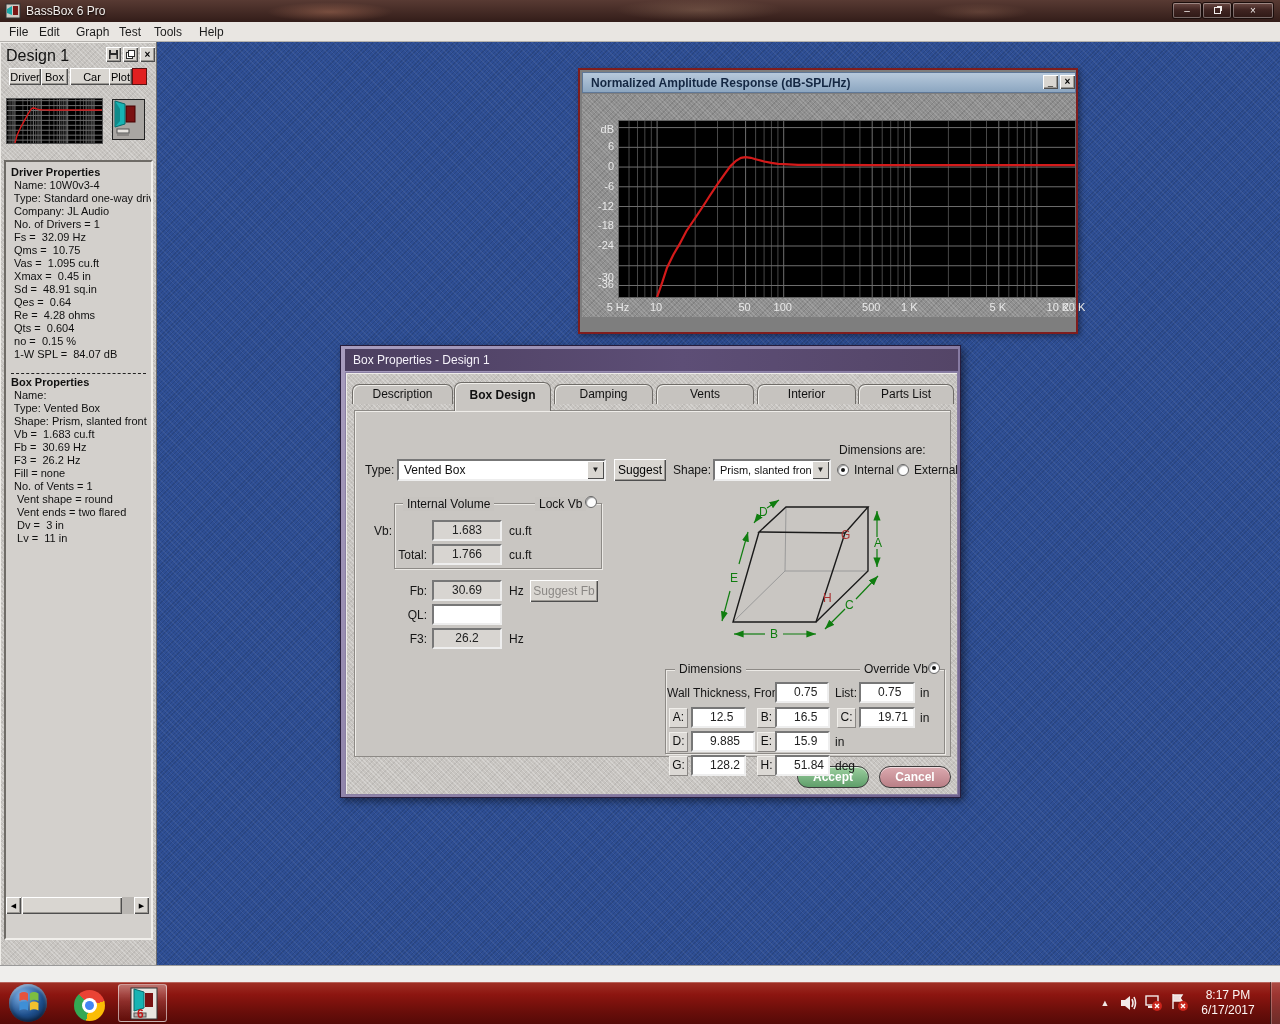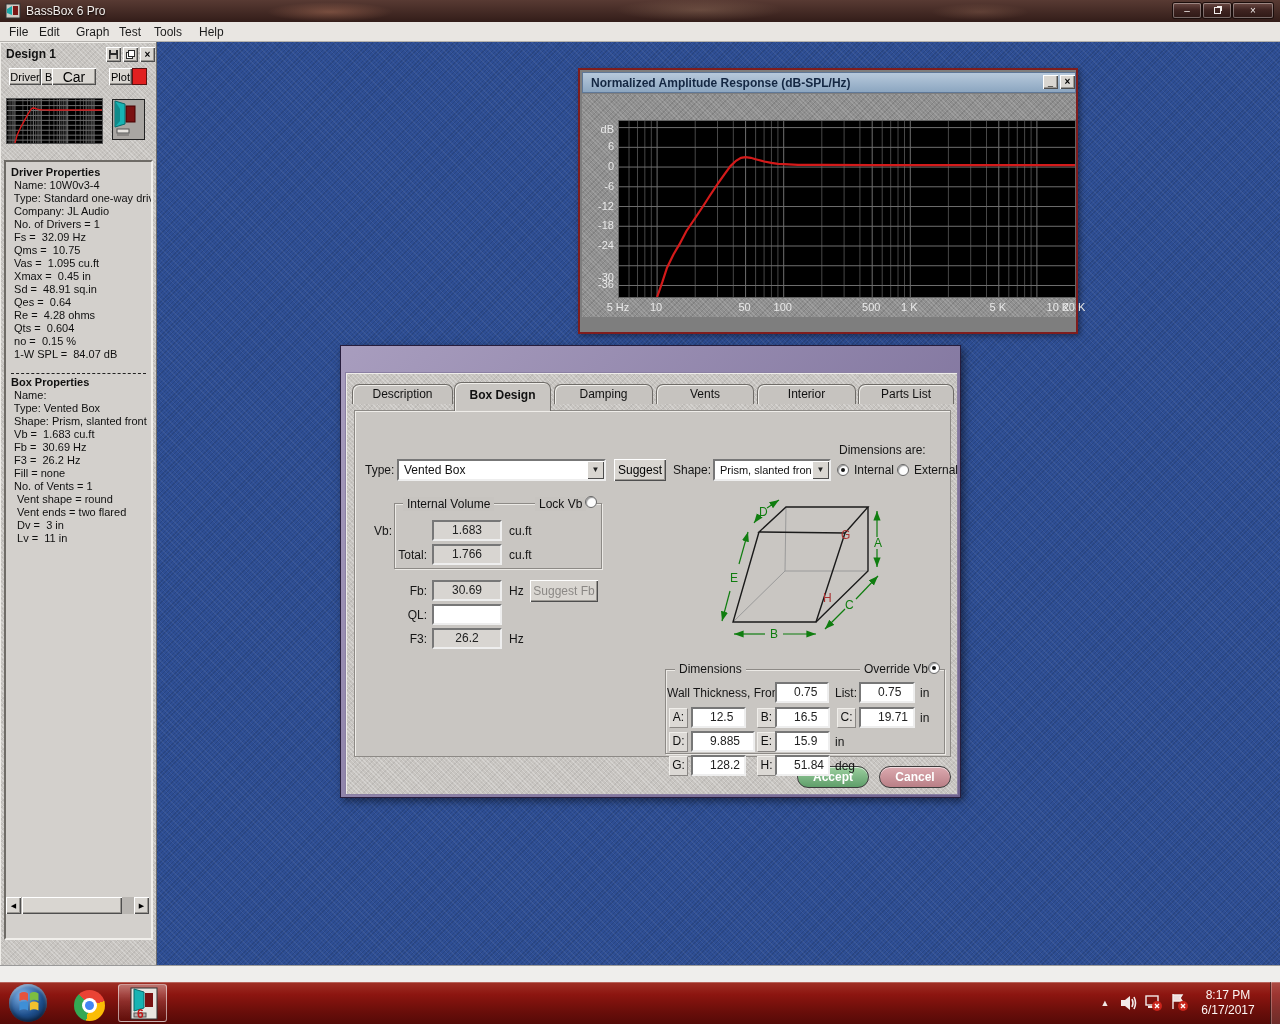--- a/index.html
+++ b/index.html
@@ -69,39 +69,39 @@
   <span class="menu-item" style="left:73px">Graph</span>
   <span class="menu-item" style="left:116px">Test</span>
   <span class="menu-item" style="left:151px">Tools</span>
   <span class="menu-item" style="left:196px">Help</span>
 </div>
 
 <div class="abs denim" style="left:0;top:42px;width:1280px;height:923px"></div>
 
 <div class="abs stucco" style="left:0;top:42px;width:157px;height:923px;border-right:1px solid #6f6f6f;box-shadow:inset 1px 1px 0 #efede9">
   <div class="abs" style="left:2px;top:2px;width:152px;height:20px">
-    <span class="abs" style="left:4px;top:3px;font-weight:bold;font-size:12px">Design 1</span>
+    <span class="abs" style="left:4px;top:3px;font-weight:normal;font-size:16px">Design 1</span>
     <button class="abs btn3d" style="left:104px;top:3px;width:15px;height:15px">
       <svg width="9" height="9" viewBox="0 0 9 9">
           <rect x="0" y="0" width="9" height="9" fill="#2a2a2a"></rect>
           <rect x="2" y="0" width="5" height="3" fill="#cfcac4"></rect>
           <rect x="1.5" y="5" width="6" height="4" fill="#cfcac4"></rect>
         </svg>
     </button>
     <button class="abs btn3d" style="left:121px;top:3px;width:15px;height:15px">
       <svg width="9" height="9" viewBox="0 0 9 9">
           <rect x="0.5" y="2.5" width="6" height="6" fill="#fff" stroke="#2a2a2a"></rect>
           <rect x="2.5" y="0.5" width="6" height="6" fill="#fff" stroke="#2a2a2a"></rect>
         </svg>
     </button>
     <button class="abs btn3d" style="left:138px;top:3px;width:15px;height:15px;font-size:10px;font-weight:bold;line-height:12px">×</button>
   </div>
   <button class="abs btn3d" style="left:9px;top:26px;width:32px;height:17px;font-size:11px">Driver</button>
   <button class="abs btn3d" style="left:41px;top:26px;width:27px;height:17px;font-size:11px">Box</button>
-  <button class="abs btn3d" style="left:52px;top:26px;width:44px;height:17px;font-size:14px">Car</button>
+  <button class="abs btn3d" style="left:70px;top:26px;width:44px;height:17px;font-size:11px">Car</button>
   <button class="abs btn3d" style="left:109px;top:26px;width:23px;height:17px;font-size:11px">Plot</button>
   <button class="abs" style="left:132px;top:26px;width:15px;height:17px;background:#e02020;border:1px solid #5a1010"></button>
 
   <div class="abs" style="left:6px;top:56px;width:97px;height:46px;background:#000;border:1px solid #555">
     <div class="abs" style="left:0;top:0;width:95px;height:44px;overflow:hidden">
         <svg width="95" height="44" style="display: block;">
           <line x1="2.0883101316008776" y1="0" x2="2.0883101316008776" y2="44" stroke="#474747" stroke-width="1"></line>
           <line x1="3.85395118983421" y1="0" x2="3.85395118983421" y2="44" stroke="#474747" stroke-width="1"></line>
           <line x1="5.3834190432691456" y1="0" x2="5.3834190432691456" y2="44" stroke="#474747" stroke-width="1"></line>
           <line x1="6.73250530063314" y1="0" x2="6.73250530063314" y2="44" stroke="#474747" stroke-width="1"></line>
@@ -263,20 +263,23 @@
       <div class="tick ytick" style="right: 462px; top: 105.533px;">-12</div>
       <div class="tick ytick" style="right: 462px; top: 125.271px;">-18</div>
       <div class="tick ytick" style="right: 462px; top: 145.009px;">-24</div>
       <div class="tick ytick" style="right: 462px; top: 164.748px; margin-top: 12px;">-30</div>
       <div class="tick ytick" style="right: 462px; top: 184.486px;">-36</div>
       <div class="tick ytick" style="right: 462px; top: 28.5794px;">dB</div>
     </div>
 </div>
 
 <div class="abs" style="left:340px;top:345px;width:621px;height:453px;background:linear-gradient(135deg,#a89dbe,#6f6390);border:1px solid #271d3d;box-shadow:3px 3px 8px rgba(0,0,0,.5)">
+  <div class="abs" style="left:4px;top:3px;width:613px;height:22px;background:linear-gradient(90deg,#4c3f60,#5d4e76 55%,#544567)">
+    <span style="position:absolute;left:8px;top:4px;color:#f5f2fa;font-size:12px">Box Properties - Design 1</span>
+  </div>
   <div class="abs stucco" style="left:4px;top:26px;width:613px;height:423px;border:1px solid #8a7fa3;box-shadow:inset 1px 1px 0 #efede9">
 
     <div class="dtab" style="left:6px;top:11px;width:101px">Description</div>
     <div class="dtab active" style="left:108px;top:9px;width:97px;background:#c9c6c2">Box Design</div>
     <div class="dtab" style="left:208px;top:11px;width:99px">Damping</div>
     <div class="dtab" style="left:310px;top:11px;width:98px">Vents</div>
     <div class="dtab" style="left:411px;top:11px;width:99px">Interior</div>
     <div class="dtab" style="left:512px;top:11px;width:96px">Parts List</div>
 
     <div class="abs" style="left:8px;top:37px;width:597px;height:347px;background:#c9c6c2;border:1px solid #8d8a86;box-shadow:inset 1px 1px 0 #efede9;z-index:3">

